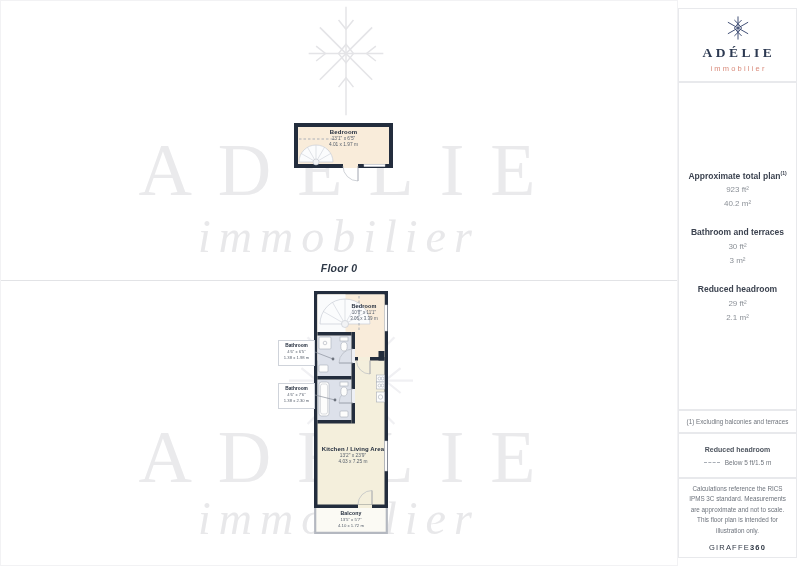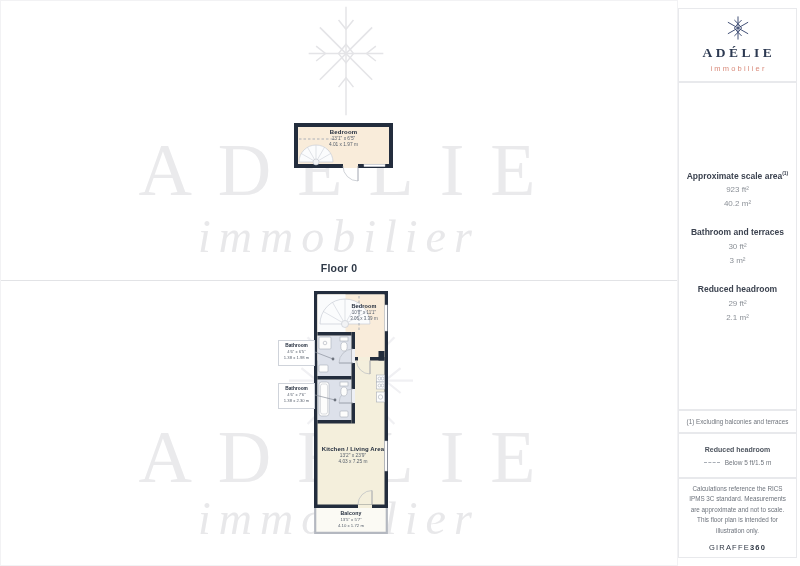--- a/index.html
+++ b/index.html
@@ -114,21 +114,21 @@
             <path d="M64,58 A15,15 0 0 1 49,43" fill="none" stroke="#aeb3bc" stroke-width="0.6"></path>
           </g>
         </svg>
         <div class="room-label" style="left:0; top:6px; width:99px;">
           <div class="rn">Bedroom</div>
           <div class="rd">13'1" x 6'5"</div>
           <div class="rd">4.01 x 1.97 m</div>
         </div>
       </div>
 
-      <div class="floor-label" style="top:261px;">Floor 0</div>
+      <div class="floor-label" style="top:261px;font-style:italic;">Floor 0</div>
     </section>
 
     <section class="panel" id="panel1">
 
       <svg class="abs" style="left:262px; top:18px;" width="176" height="186" viewBox="0 0 100 120">
         <g stroke="#f0f0f3" stroke-width="1.4" fill="none">
           <line x1="50" y1="2" x2="50" y2="118"></line>
           <line x1="10" y1="52" x2="90" y2="52"></line>
           <line x1="22" y1="24" x2="78" y2="80"></line>
           <line x1="78" y1="24" x2="22" y2="80"></line>
@@ -279,21 +279,21 @@
           <path d="M18,12 L23,18 L18,24 L13,18 Z"></path>
         </g>
       </svg>
       <div class="logo-name">ADÉLIE</div>
       <div class="logo-tagline">immobilier</div>
     </div>
 
     <div class="sbox stats" style="top:82px; height:328px;">
       <div class="stat-group">
         <div class="stat-title">
-          <span>Approximate scale area</span><sup>(1)</sup>
+          <span>Approximate total plan</span><sup>(1)</sup>
         </div>
         <div class="stat-val">923 ft²</div>
         <div class="stat-val">40.2 m²</div>
       </div>
       <div class="stat-group">
         <div class="stat-title">Bathroom and terraces</div>
         <div class="stat-val">30 ft²</div>
         <div class="stat-val">3 m²</div>
       </div>
       <div class="stat-group">

